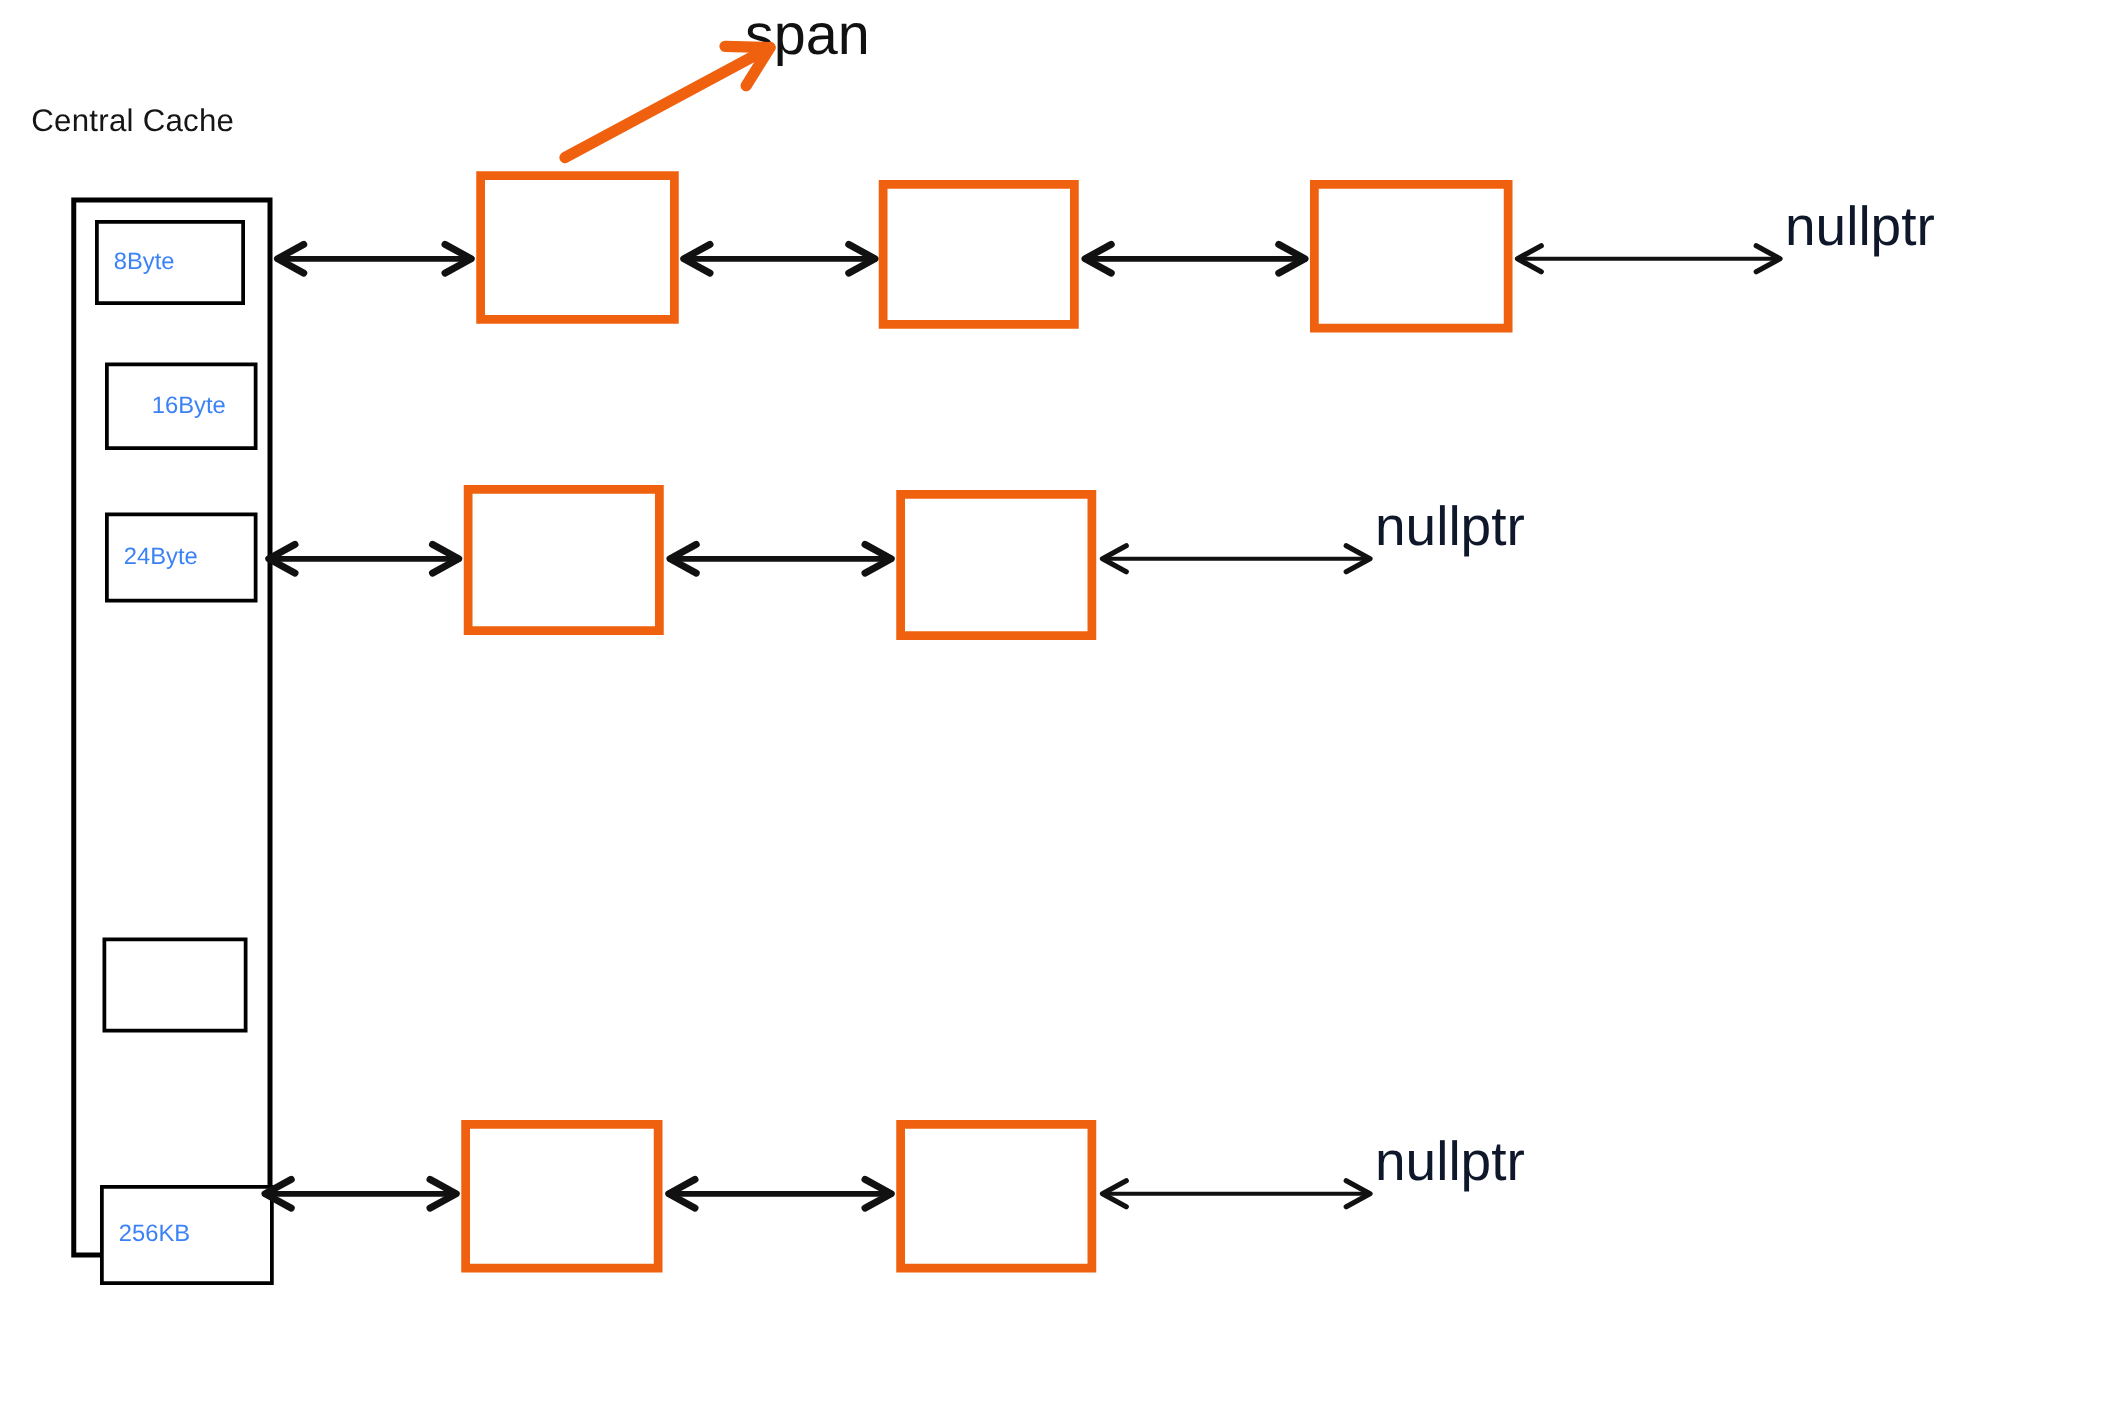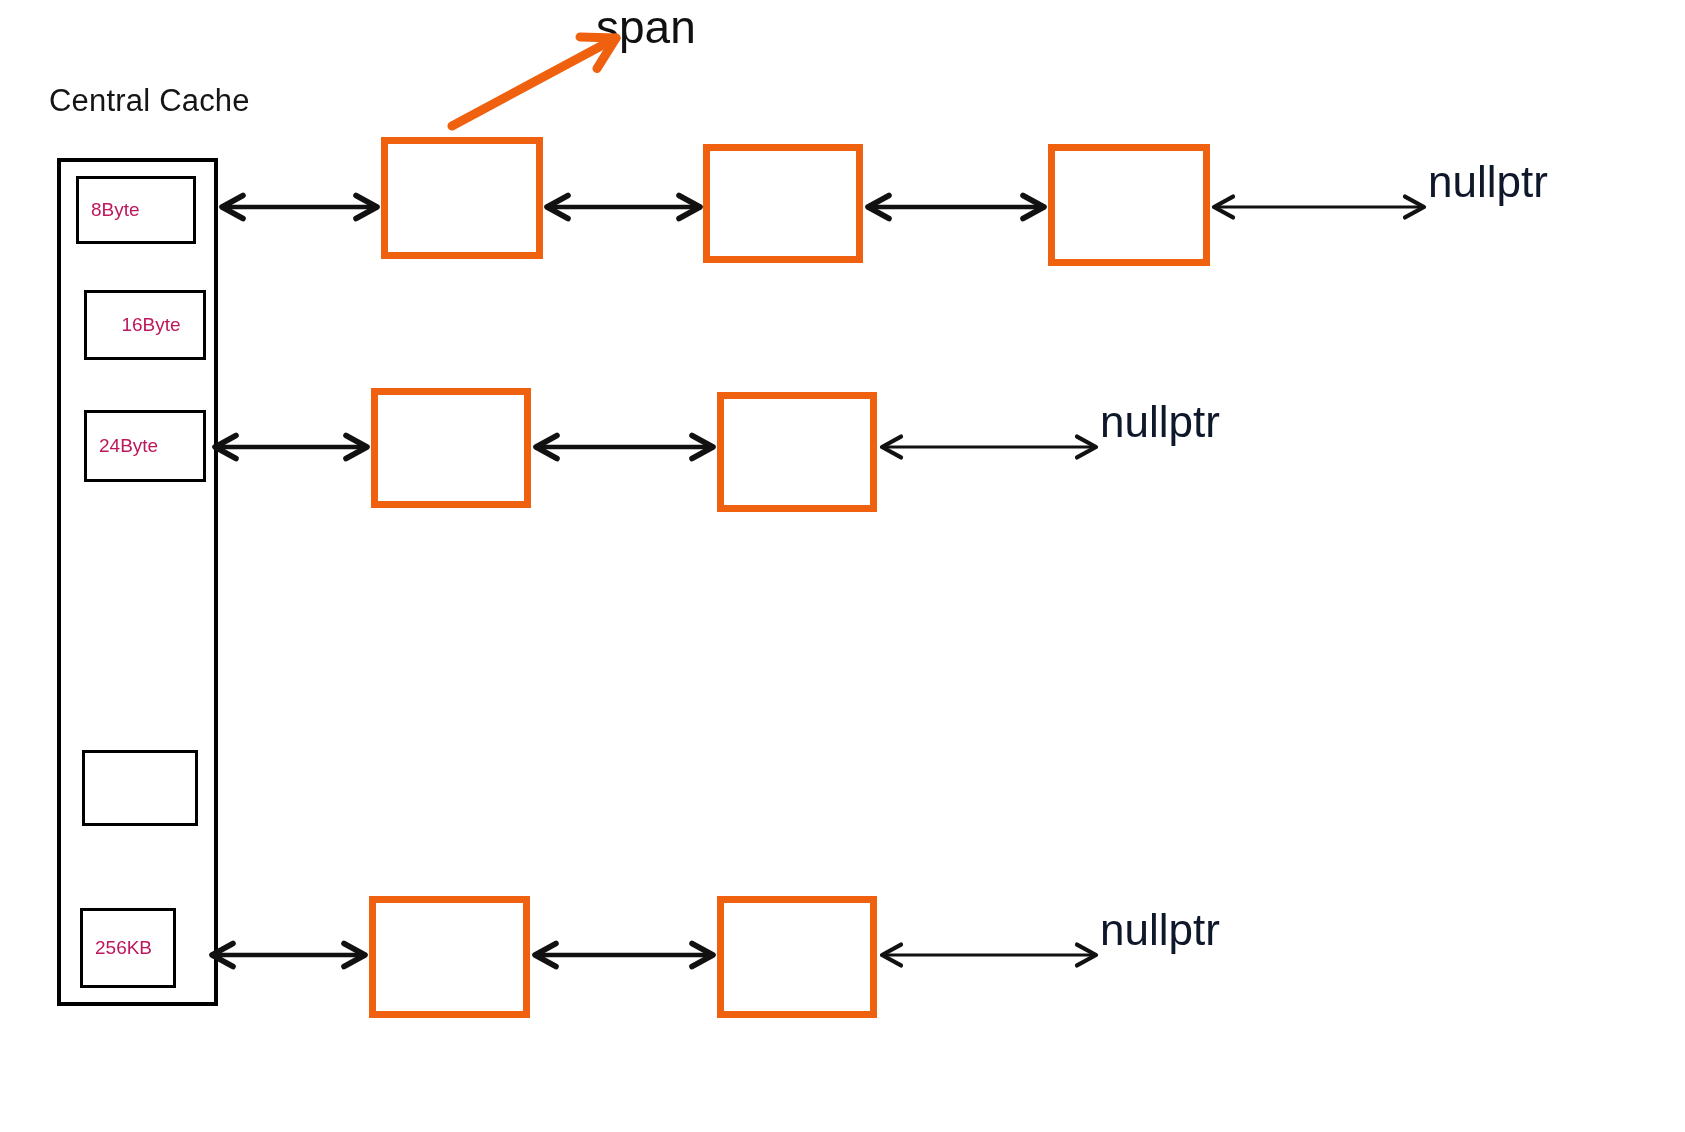--- a/index.html
+++ b/index.html
@@ -8,25 +8,24 @@
     background:#ffffff;
     font-family:"Liberation Sans", sans-serif;
     position:relative;
     overflow:hidden;
   }
   .canvas{position:absolute;left:0;top:0;width:1685px;height:1132px;}
 
   
   .title{
     position:absolute;
-    font-size:31px;
+    font-size:25px;
     color:#151515;
     letter-spacing:0.2px;
     white-space:nowrap;
-    margin-left:24px;
   }
 
   
   .cc-container{
     position:absolute;
     border:4px solid #000000;
     background:transparent;
     box-sizing:border-box;
   }
 
@@ -34,21 +33,21 @@
   .size-box{
     position:absolute;
     border:3px solid #000000;
     background:#ffffff;
     box-sizing:border-box;
     display:flex;
     align-items:center;
   }
   .size-box span{
     font-size:19px;
-    color:#be185d;
+    color:#3b82f6;
     padding-left:12px;
     white-space:nowrap;
   }
 
   
   .span-box{
     position:absolute;
     border:7px solid #F0610F;
     background:#ffffff;
     box-sizing:border-box;
@@ -92,21 +91,21 @@
       </div>
       <div class="size-box" style="left: 84px; top: 290px; width: 122px; height: 70px; justify-content: center;">
         <span>16Byte</span>
       </div>
       <div class="size-box" style="left: 84px; top: 410px; width: 122px; height: 72px; text-align: center;">
         <span>24Byte</span>
       </div>
       <div class="size-box" style="left: 82px; top: 750px; width: 116px; height: 76px;">
         <span></span>
       </div>
-      <div class="size-box" style="left: 80px; top: 908px; width: 96px; height: 80px;">
+      <div class="size-box" style="left: 80px; top: 948px; width: 139px; height: 80px;">
         <span>256KB</span>
       </div>
     </div>
 
   <div id="span-boxes">
       <div class="span-box" style="left: 381px; top: 137px; width: 162px; height: 122px; border-color: rgb(240, 97, 15);"></div>
       <div class="span-box" style="left: 703px; top: 144px; width: 160px; height: 119px; border-color: rgb(240, 97, 15);"></div>
       <div class="span-box" style="left: 1048px; top: 144px; width: 162px; height: 122px; border-color: rgb(240, 97, 15);"></div>
       <div class="span-box" style="left: 371px; top: 388px; width: 160px; height: 120px; border-color: rgb(240, 97, 15);"></div>
       <div class="span-box" style="left: 717px; top: 392px; width: 160px; height: 120px; border-color: rgb(240, 97, 15);"></div>

